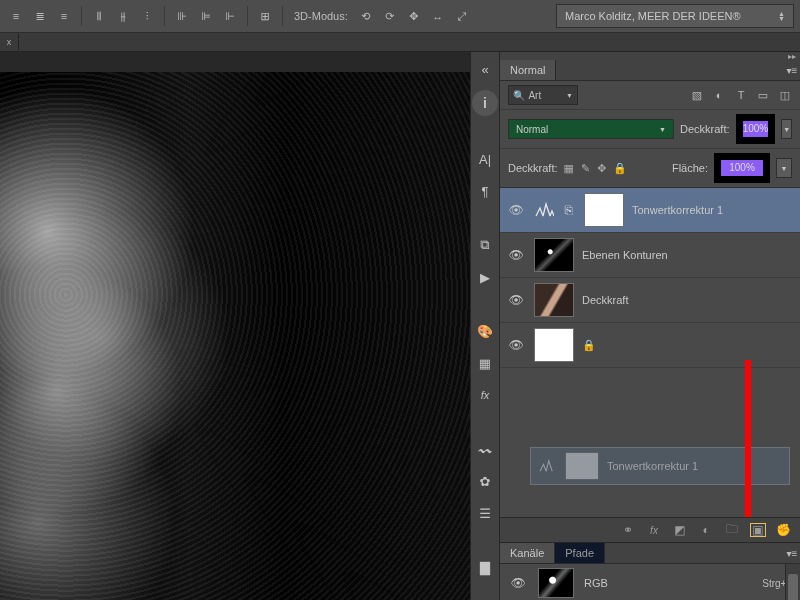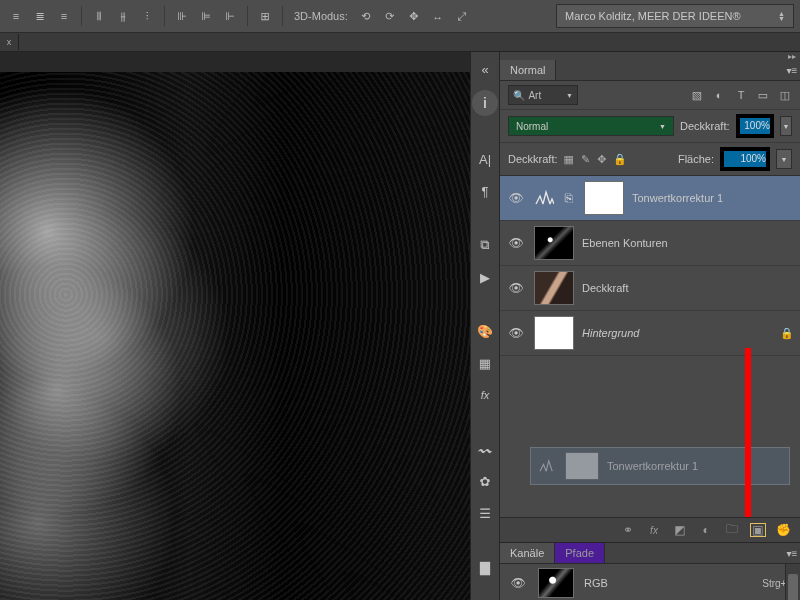--- a/index.html
+++ b/index.html
@@ -28,32 +28,32 @@
   
   .dock{width:28px;background:#424242;border-left:1px solid #262626;display:flex;flex-direction:column;align-items:center;padding-top:6px;gap:10px}
   .dock .di{width:22px;height:22px;display:flex;align-items:center;justify-content:center;color:#c4c4c4;font-size:13px}
   .dock .big{width:26px;height:26px;border-radius:13px;background:#555;font-size:14px;font-weight:bold}
   .dock .spacer{height:12px}
   
   .panels{width:300px;background:#494949;border-left:1px solid #262626;display:flex;flex-direction:column;position:relative}
   .panel-top{height:8px;background:#424242;display:flex;justify-content:flex-end;align-items:center;padding-right:4px;font-size:8px;color:#aaa}
   .panel-tab{height:20px;background:#424242;border-bottom:1px solid #2a2a2a;display:flex;align-items:center}
   .tab{padding:0 10px;height:20px;line-height:20px;background:#4f4f4f;border-right:1px solid #2a2a2a}
-  .tab.inactive{background:#4c1d95;color:#9a9a9a}
+  .tab.inactive{background:#0f172a;color:#9a9a9a}
   .menu-btn{margin-left:auto;width:16px;text-align:center;color:#bcbcbc;font-size:10px}
   
   .lyr-opts{background:#494949;padding:4px 8px;display:flex;align-items:center;gap:6px;border-bottom:1px solid #3a3a3a}
   .search{flex:0 0 60px;height:18px;background:#3a3a3a;border:1px solid #2a2a2a;display:flex;align-items:center;padding:0 4px;gap:3px;font-size:10px;color:#bcbcbc}
   .search .mag{font-size:10px}
   .filter-icons{display:flex;gap:8px;margin-left:auto}
   .filter-icons span{width:14px;height:14px;display:flex;align-items:center;justify-content:center;color:#b8b8b8;font-size:11px}
   .row2{display:flex;align-items:center;gap:6px;padding:4px 8px;border-bottom:1px solid #3a3a3a}
   .row3{display:flex;align-items:center;gap:6px;padding:4px 8px;border-bottom:1px solid #2f2f2f}
   .blend{flex:0 0 150px;height:18px;background:#14532d;border:1px solid #2e2e2e;display:flex;align-items:center;justify-content:space-between;padding:0 7px;font-size:10px}
-  .numfield{width:42px;height:16px;background:#0369a1;border:4px solid #000000;text-align:right;font-size:10px;color:#ddd;line-height:16px}
+  .numfield{width:42px;height:16px;background:#8b5cf6;border:7px solid #000000;text-align:center;font-size:10px;color:#ddd;line-height:16px}
   .mini-arrow{width:14px;height:18px;background:#5b5b5b;border:1px solid #2e2e2e;display:flex;align-items:center;justify-content:center;font-size:7px}
   .lockicons{display:flex;gap:7px}
   .lockicons span{font-size:11px;color:#aaa}
   
   .layer-list{flex:1;background:#494949;overflow:hidden;position:relative}
   .layer{height:44px;display:flex;align-items:center;padding:0 6px;gap:8px;border-bottom:1px solid #3c3c3c}
   .layer.sel{background:#5d7290}
   .eye{width:20px;text-align:center;color:#c8c8c8;font-size:12px}
   .thumb{width:38px;height:32px;border:1px solid #6d6d6d;background:#222;flex-shrink:0;position:relative;overflow:hidden}
   .thumb.white{background:#fff}
@@ -219,21 +219,20 @@
 
       <div class="layer">
         <span class="eye">👁</span>
         <div class="thumb people"></div>
         <span class="lyr-name">Deckkraft</span>
       </div>
 
       <div class="layer">
         <span class="eye">👁</span>
         <div class="thumb white"></div>
-        <span class="lyr-name ital">Hintergrund</span>
         <span class="lock-r">🔒</span>
       </div>
 
       <div class="ghost">
         <span class="adj-ico" style="opacity:.45">
           <svg width="18" height="14" viewBox="0 0 20 16">
               <path d="M2 14 L6 6 L9 14 M9 14 L12 2 L16 14" stroke="#e8e8e8" stroke-width="1.2" fill="none"></path>
             </svg>
         </span>
         <div class="mask"></div>

